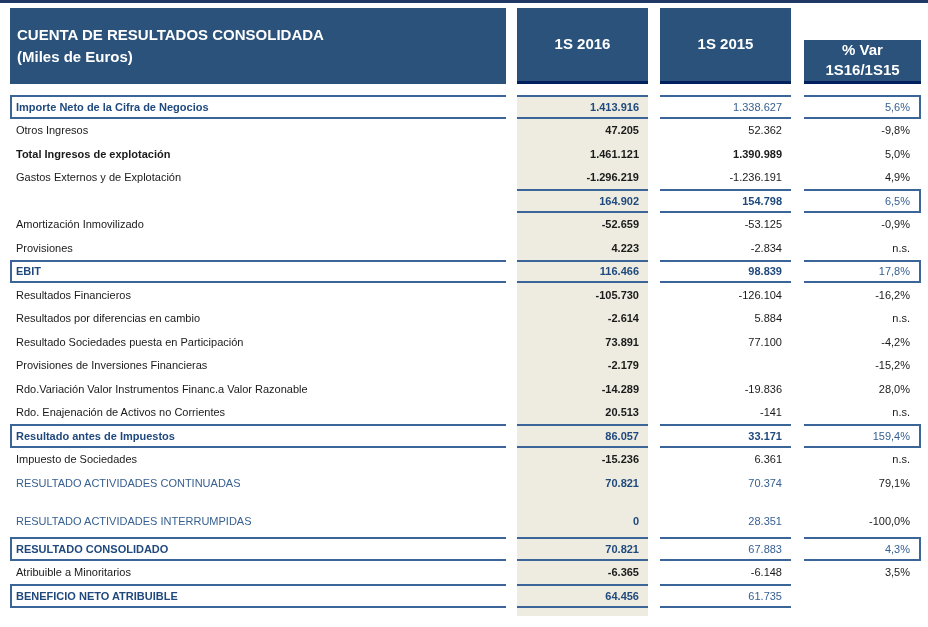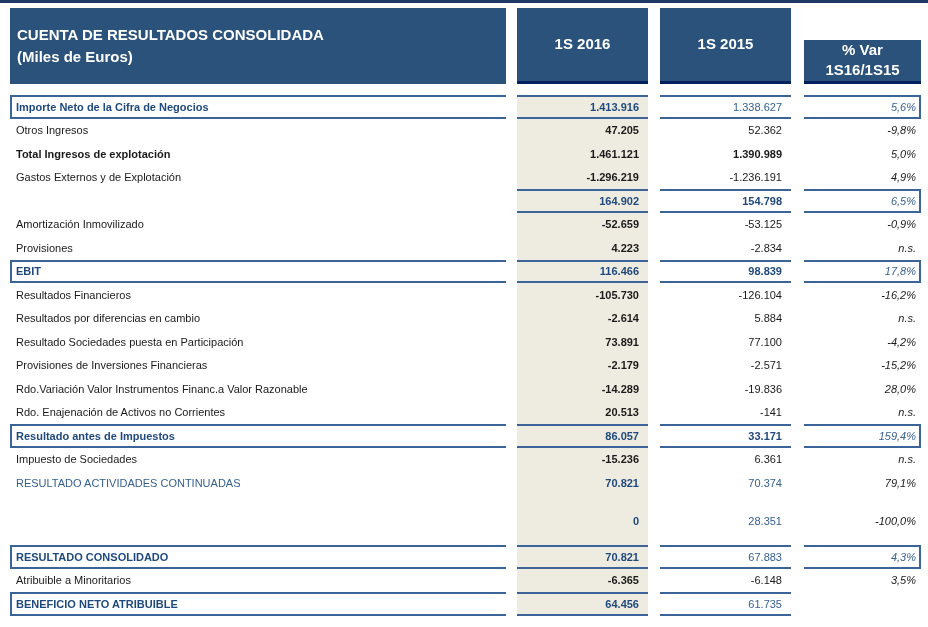--- a/index.html
+++ b/index.html
@@ -22,21 +22,21 @@
   
   .tbody{margin-top:26px;position:relative;}
   .beige-col{position:absolute;left:507px;top:0;width:131px;height:521px;background:#EEECE1;z-index:0;}
   .row{position:relative;z-index:1;height:23.5px;font-size:11px;}
   .cell{box-sizing:border-box;display:flex;align-items:center;
     border-top:2px solid transparent;border-bottom:2px solid transparent;}
   .lbl{grid-column:1;padding-left:4px;border-left:2px solid transparent;white-space:nowrap;overflow:hidden;}
   .num{justify-content:flex-end;padding-right:9px;}
   .v16{grid-column:3;}
   .v15{grid-column:5;}
-  .pct{grid-column:7;padding-right:3px;border-right:2px solid transparent;font-style:italic;}
+  .pct{grid-column:7;padding-right:9px;border-right:2px solid transparent;}
   
   .line-item .v16{font-weight:bold;}
   .total-black .lbl,.total-black .v16,.total-black .v15{font-weight:bold;}
   .subtotal .lbl,.subtotal-strong .lbl{font-weight:bold;color:#1F497D;}
   .subtotal .v16,.subtotal-strong .v16{font-weight:bold;color:#1F497D;}
   .subtotal .v15{color:#376091;}
   .subtotal-strong .v15{font-weight:bold;color:#1F497D;}
   .subtotal .pct,.subtotal-strong .pct{color:#376091;}
   .subtotal .cell,.subtotal-strong .cell{border-top-color:#3B6598;border-bottom-color:#3B6598;}
   .subtotal .lbl,.subtotal-strong .lbl{border-left-color:#3B6598;}
@@ -133,21 +133,20 @@
       </div>
       <div class="grid row line-item">
         <div class="cell lbl">Resultado Sociedades puesta en Participación</div>
         <div class="cell num v16">73.891</div>
         <div class="cell num v15">77.100</div>
         <div class="cell num pct">-4,2%</div>
       </div>
       <div class="grid row line-item">
         <div class="cell lbl">Provisiones de Inversiones Financieras</div>
         <div class="cell num v16">-2.179</div>
-        <div class="cell num v15">-2.571</div>
         <div class="cell num pct">-15,2%</div>
       </div>
       <div class="grid row line-item">
         <div class="cell lbl">Rdo.Variación Valor Instrumentos Financ.a Valor Razonable</div>
         <div class="cell num v16">-14.289</div>
         <div class="cell num v15">-19.836</div>
         <div class="cell num pct">28,0%</div>
       </div>
       <div class="grid row line-item">
         <div class="cell lbl">Rdo. Enajenación de Activos no Corrientes</div>
@@ -167,25 +166,26 @@
         <div class="cell num v15">6.361</div>
         <div class="cell num pct">n.s.</div>
       </div>
       <div class="grid row result-caps">
         <div class="cell lbl">RESULTADO ACTIVIDADES CONTINUADAS</div>
         <div class="cell num v16">70.821</div>
         <div class="cell num v15">70.374</div>
         <div class="cell num pct">79,1%</div>
       </div>
       <div class="grid row result-caps" style="margin-top: 15px;">
+        <div class="cell lbl">RESULTADO ACTIVIDADES INTERRUMPIDAS</div>
         <div class="cell num v16">0</div>
         <div class="cell num v15">28.351</div>
         <div class="cell num pct">-100,0%</div>
       </div>
-      <div class="grid row subtotal" style="margin-top: 12px;">
+      <div class="grid row subtotal" style="margin-top: 4px;">
         <div class="cell lbl">RESULTADO CONSOLIDADO</div>
         <div class="cell num v16">70.821</div>
         <div class="cell num v15">67.883</div>
         <div class="cell num pct">4,3%</div>
       </div>
       <div class="grid row line-item">
         <div class="cell lbl">Atribuible a Minoritarios</div>
         <div class="cell num v16">-6.365</div>
         <div class="cell num v15">-6.148</div>
         <div class="cell num pct">3,5%</div>

